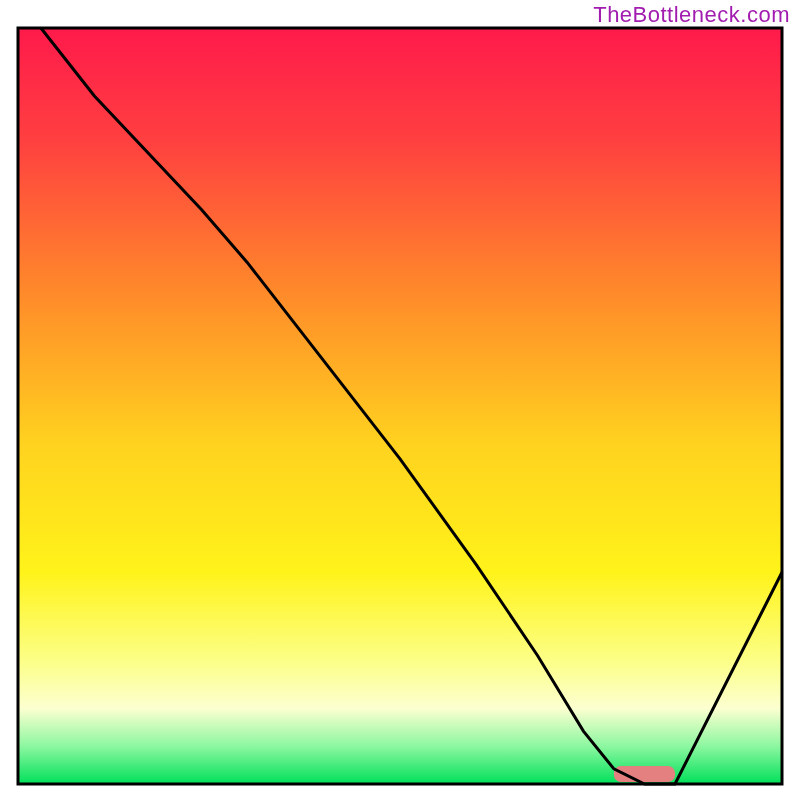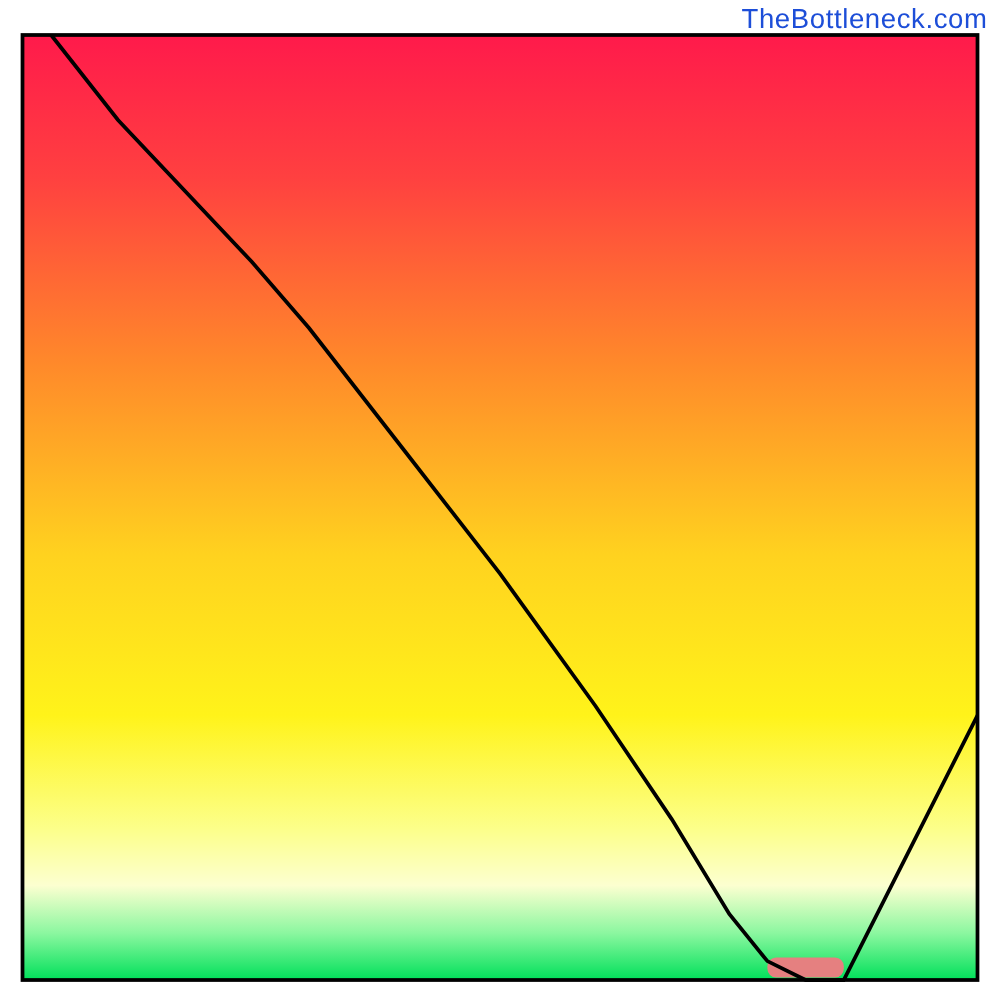--- a/index.html
+++ b/index.html
@@ -14,21 +14,21 @@
     position: relative;
     width: 800px;
     height: 800px;
   }
   .watermark {
     position: absolute;
     top: 2px;
     right: 10px;
     font-size: 22px;
     font-weight: 500;
-    color: #1d4ed8;
+    color: #a21caf;
     letter-spacing: 0.5px;
     z-index: 20;
   }
   svg {
     position: absolute;
     top: 0;
     left: 0;
   }
 </style>
 </head>

